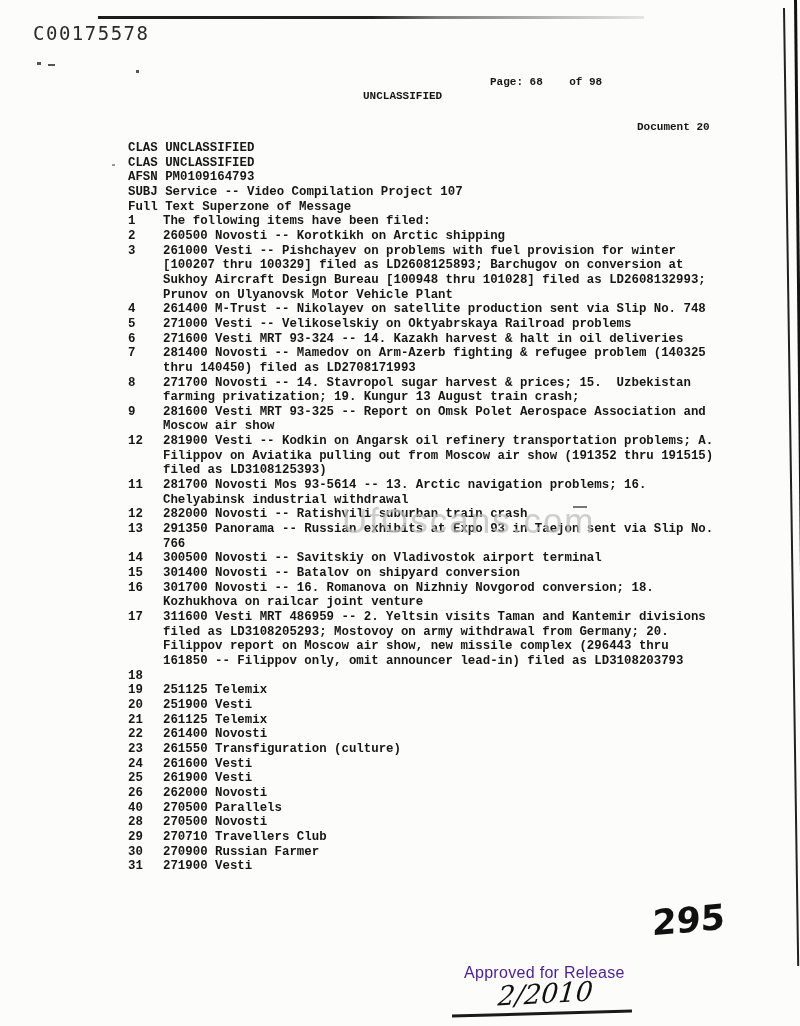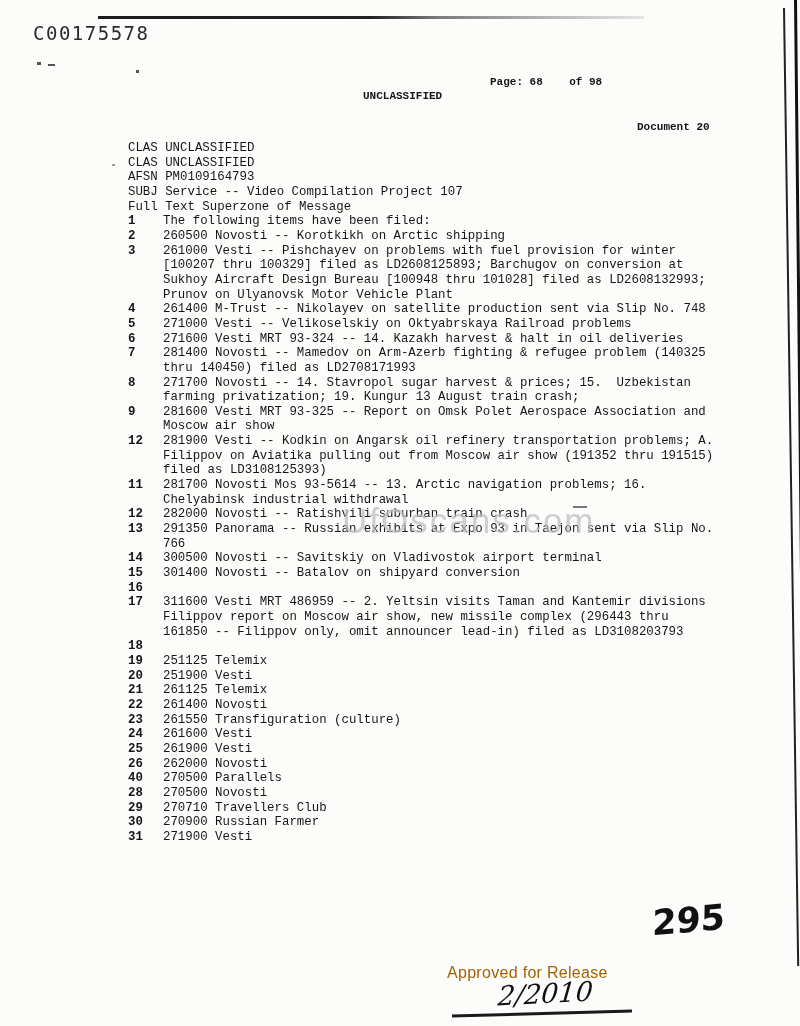--- a/index.html
+++ b/index.html
@@ -36,21 +36,21 @@
     transform:rotate(-0.6deg);transform-origin:top center;
   }
 
   
   #page-info{left:490px;top:76px;}
   #unclassified{left:363px;top:90px;}
   #document-label{left:637px;top:121px;}
 
   
   #message{left:128px;top:141px;width:640px;}
-  .msg-line{height:14.66px;line-height:14.66px;font-size:12.4px;font-weight:400;white-space:pre;}
+  .msg-line{height:14.66px;line-height:14.66px;font-size:12.4px;font-weight:700;white-space:pre;}
   .item-row{display:flex;}
   .item-num{flex:0 0 35px;width:35px;font-size:12.4px;font-weight:700;line-height:14.66px;}
 
   
   #watermark{
     left:342px;top:501px;
     font-family:"Liberation Sans","DejaVu Sans",sans-serif;
     font-size:35px;font-weight:400;letter-spacing:2px;
     color:rgba(140,140,140,0.42);
     text-shadow:0 0 1px rgba(255,255,255,0.6);
@@ -61,23 +61,23 @@
   
   #hand-page-num{
     left:652px;top:900px;
     font-family:"DejaVu Sans",sans-serif;
     font-size:35px;font-weight:700;color:#111;
     transform:rotate(-5deg) skewX(-6deg);
   }
 
   
   #approval-label{
-    left:447px;top:964px;
+    left:464px;top:964px;
     font-family:"Liberation Sans","DejaVu Sans",sans-serif;
-    font-size:16px;color:#a16207;letter-spacing:0.3px;
+    font-size:16px;color:#4c1d95;letter-spacing:0.3px;
   }
   #approval-date{
     left:498px;top:978px;
     font-family:"DejaVu Serif",serif;font-style:italic;
     font-size:27px;color:#111;
     transform:rotate(-3deg) skewX(-8deg);
   }
   #approval-underline{
     left:452px;top:1012px;width:180px;height:2.5px;background:#1a1a1a;
     transform:rotate(-1.6deg);
@@ -205,25 +205,30 @@
       </div>
     </div>
     <div class="item-row">
       <div class="item-num">15</div>
       <div>
         <div class="msg-line">301400 Novosti -- Batalov on shipyard conversion</div>
       </div>
     </div>
     <div class="item-row">
       <div class="item-num">16</div>
+      <div>
+        <div class="msg-line">301700 Novosti -- 16. Romanova on Nizhniy Novgorod conversion; 18.</div>
+        <div class="msg-line">Kozhukhova on railcar joint venture</div>
+      </div>
     </div>
     <div class="item-row">
       <div class="item-num">17</div>
       <div>
         <div class="msg-line">311600 Vesti MRT 486959 -- 2. Yeltsin visits Taman and Kantemir divisions</div>
+        <div class="msg-line">filed as LD3108205293; Mostovoy on army withdrawal from Germany; 20.</div>
         <div class="msg-line">Filippov report on Moscow air show, new missile complex (296443 thru</div>
         <div class="msg-line">161850 -- Filippov only, omit announcer lead-in) filed as LD3108203793</div>
       </div>
     </div>
     <div class="item-row">
       <div class="item-num">18</div>
     </div>
     <div class="item-row">
       <div class="item-num">19</div>
       <div>

